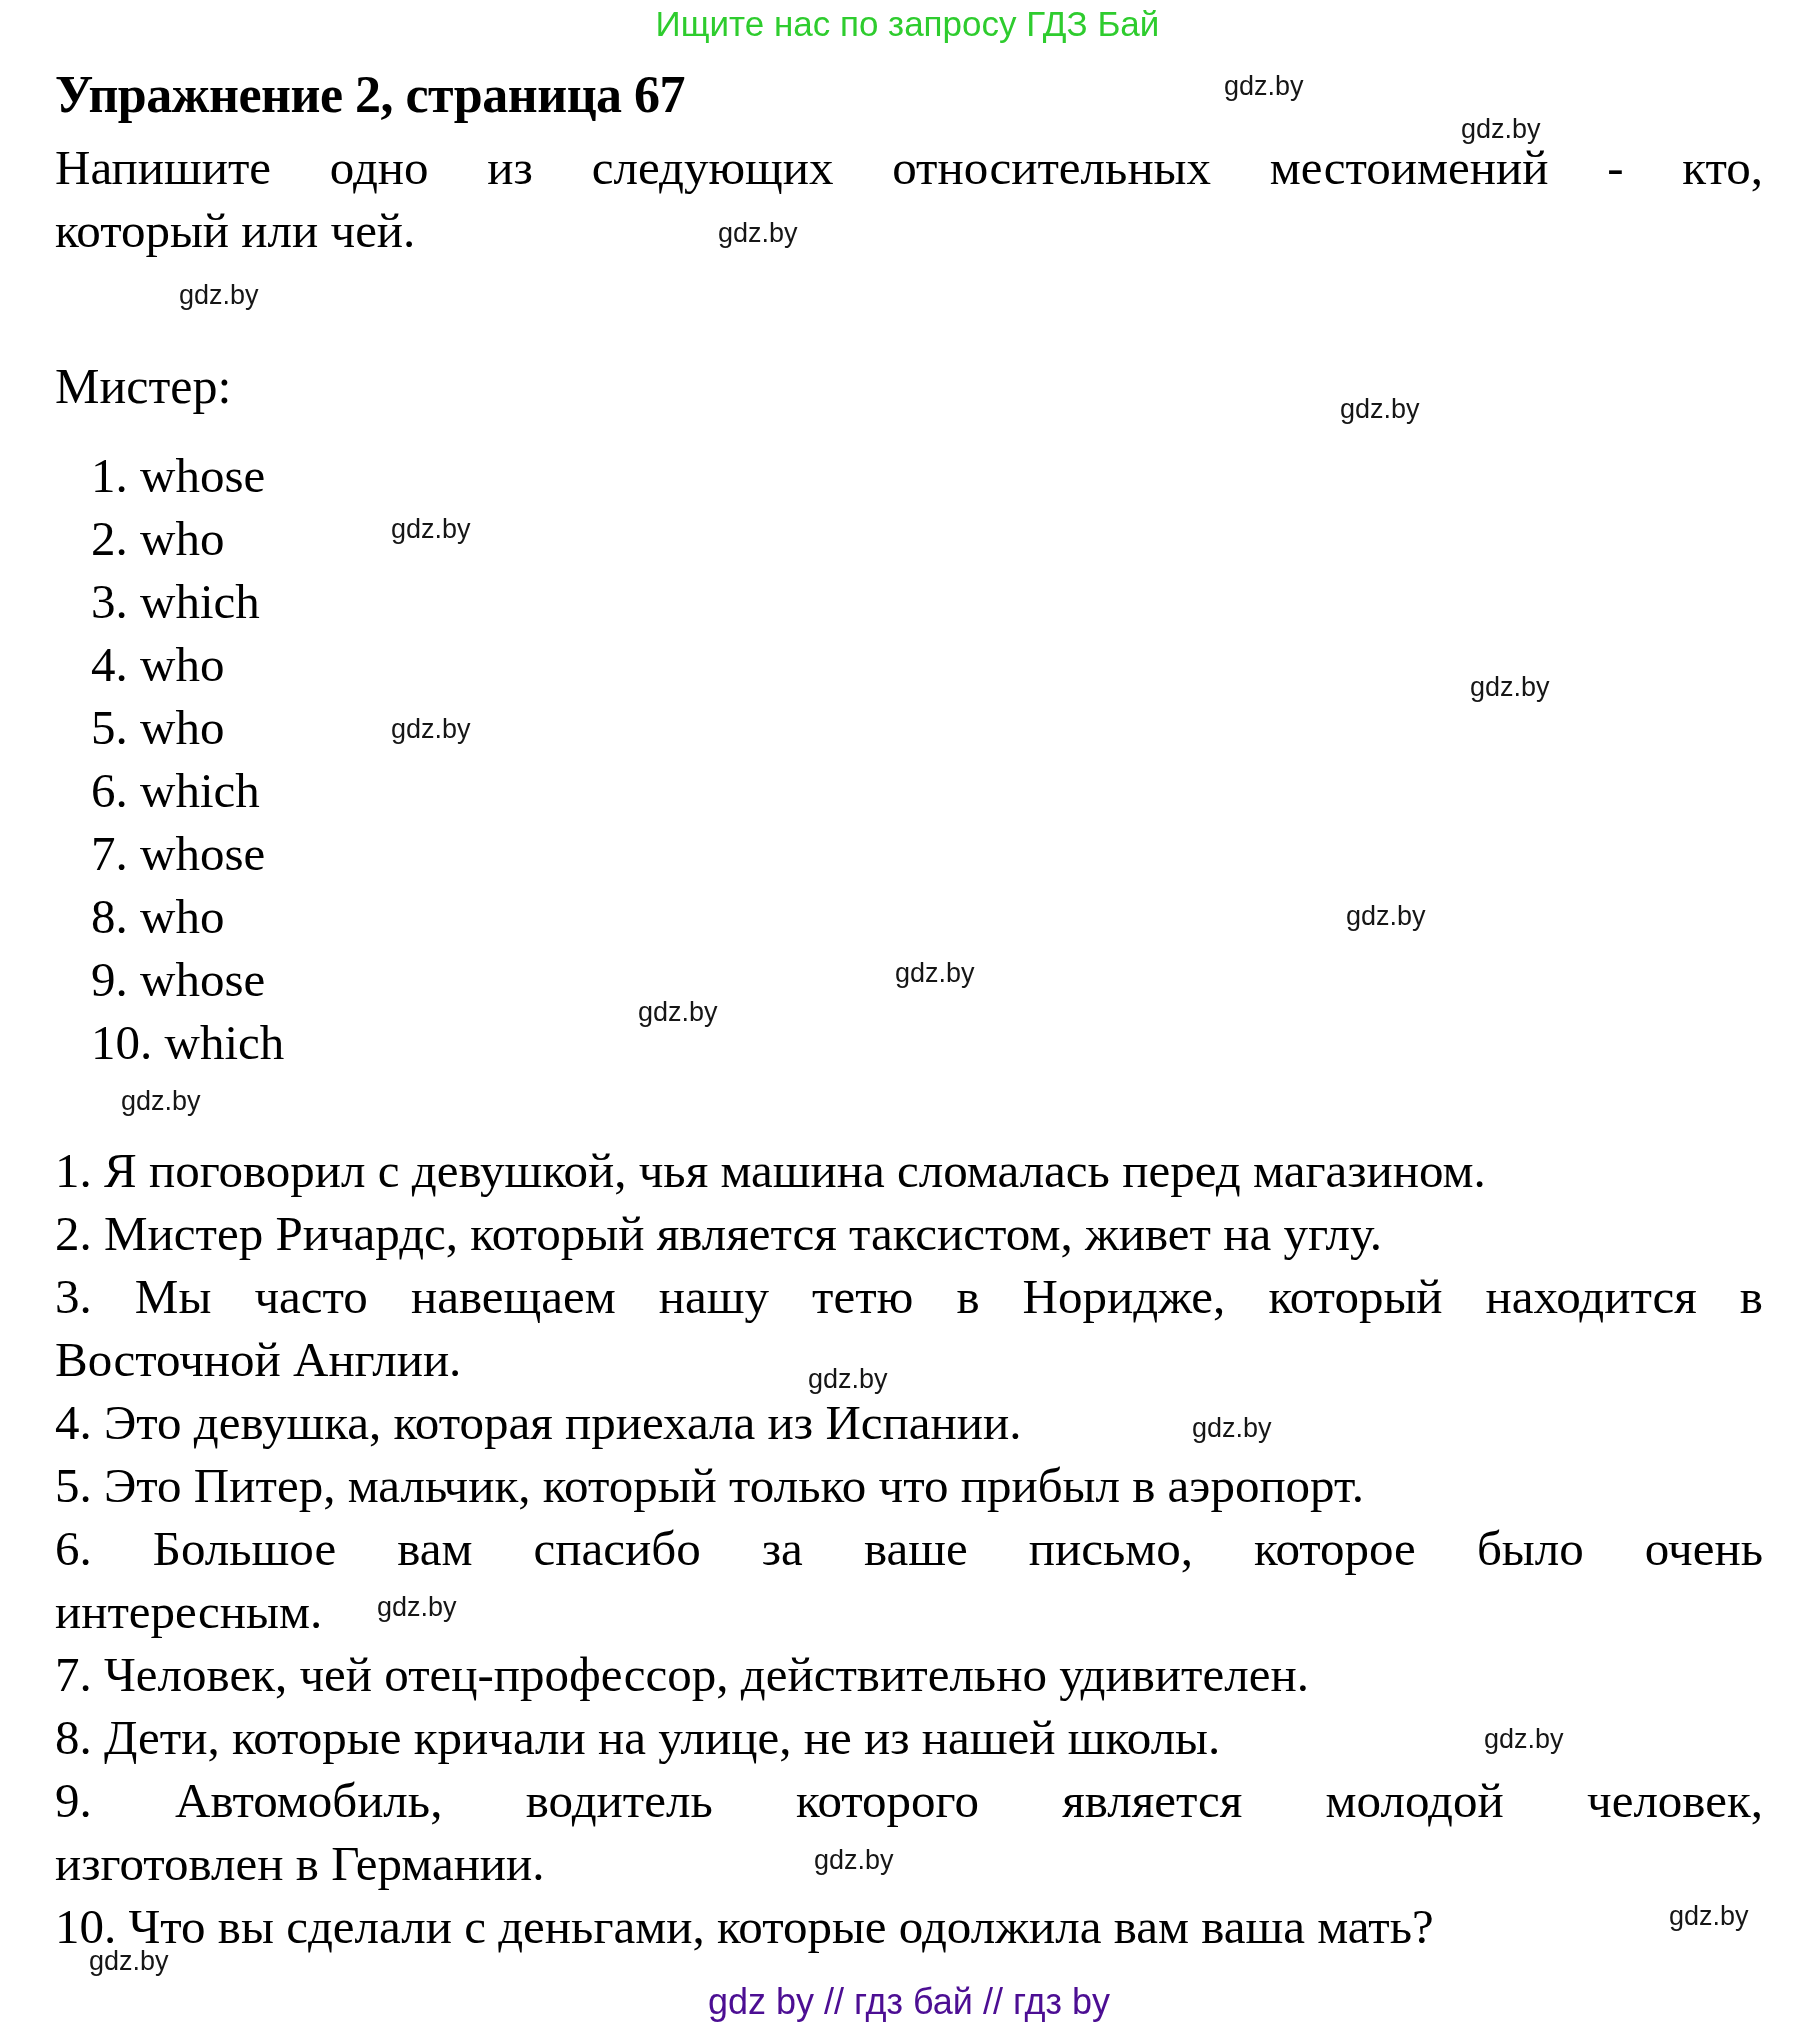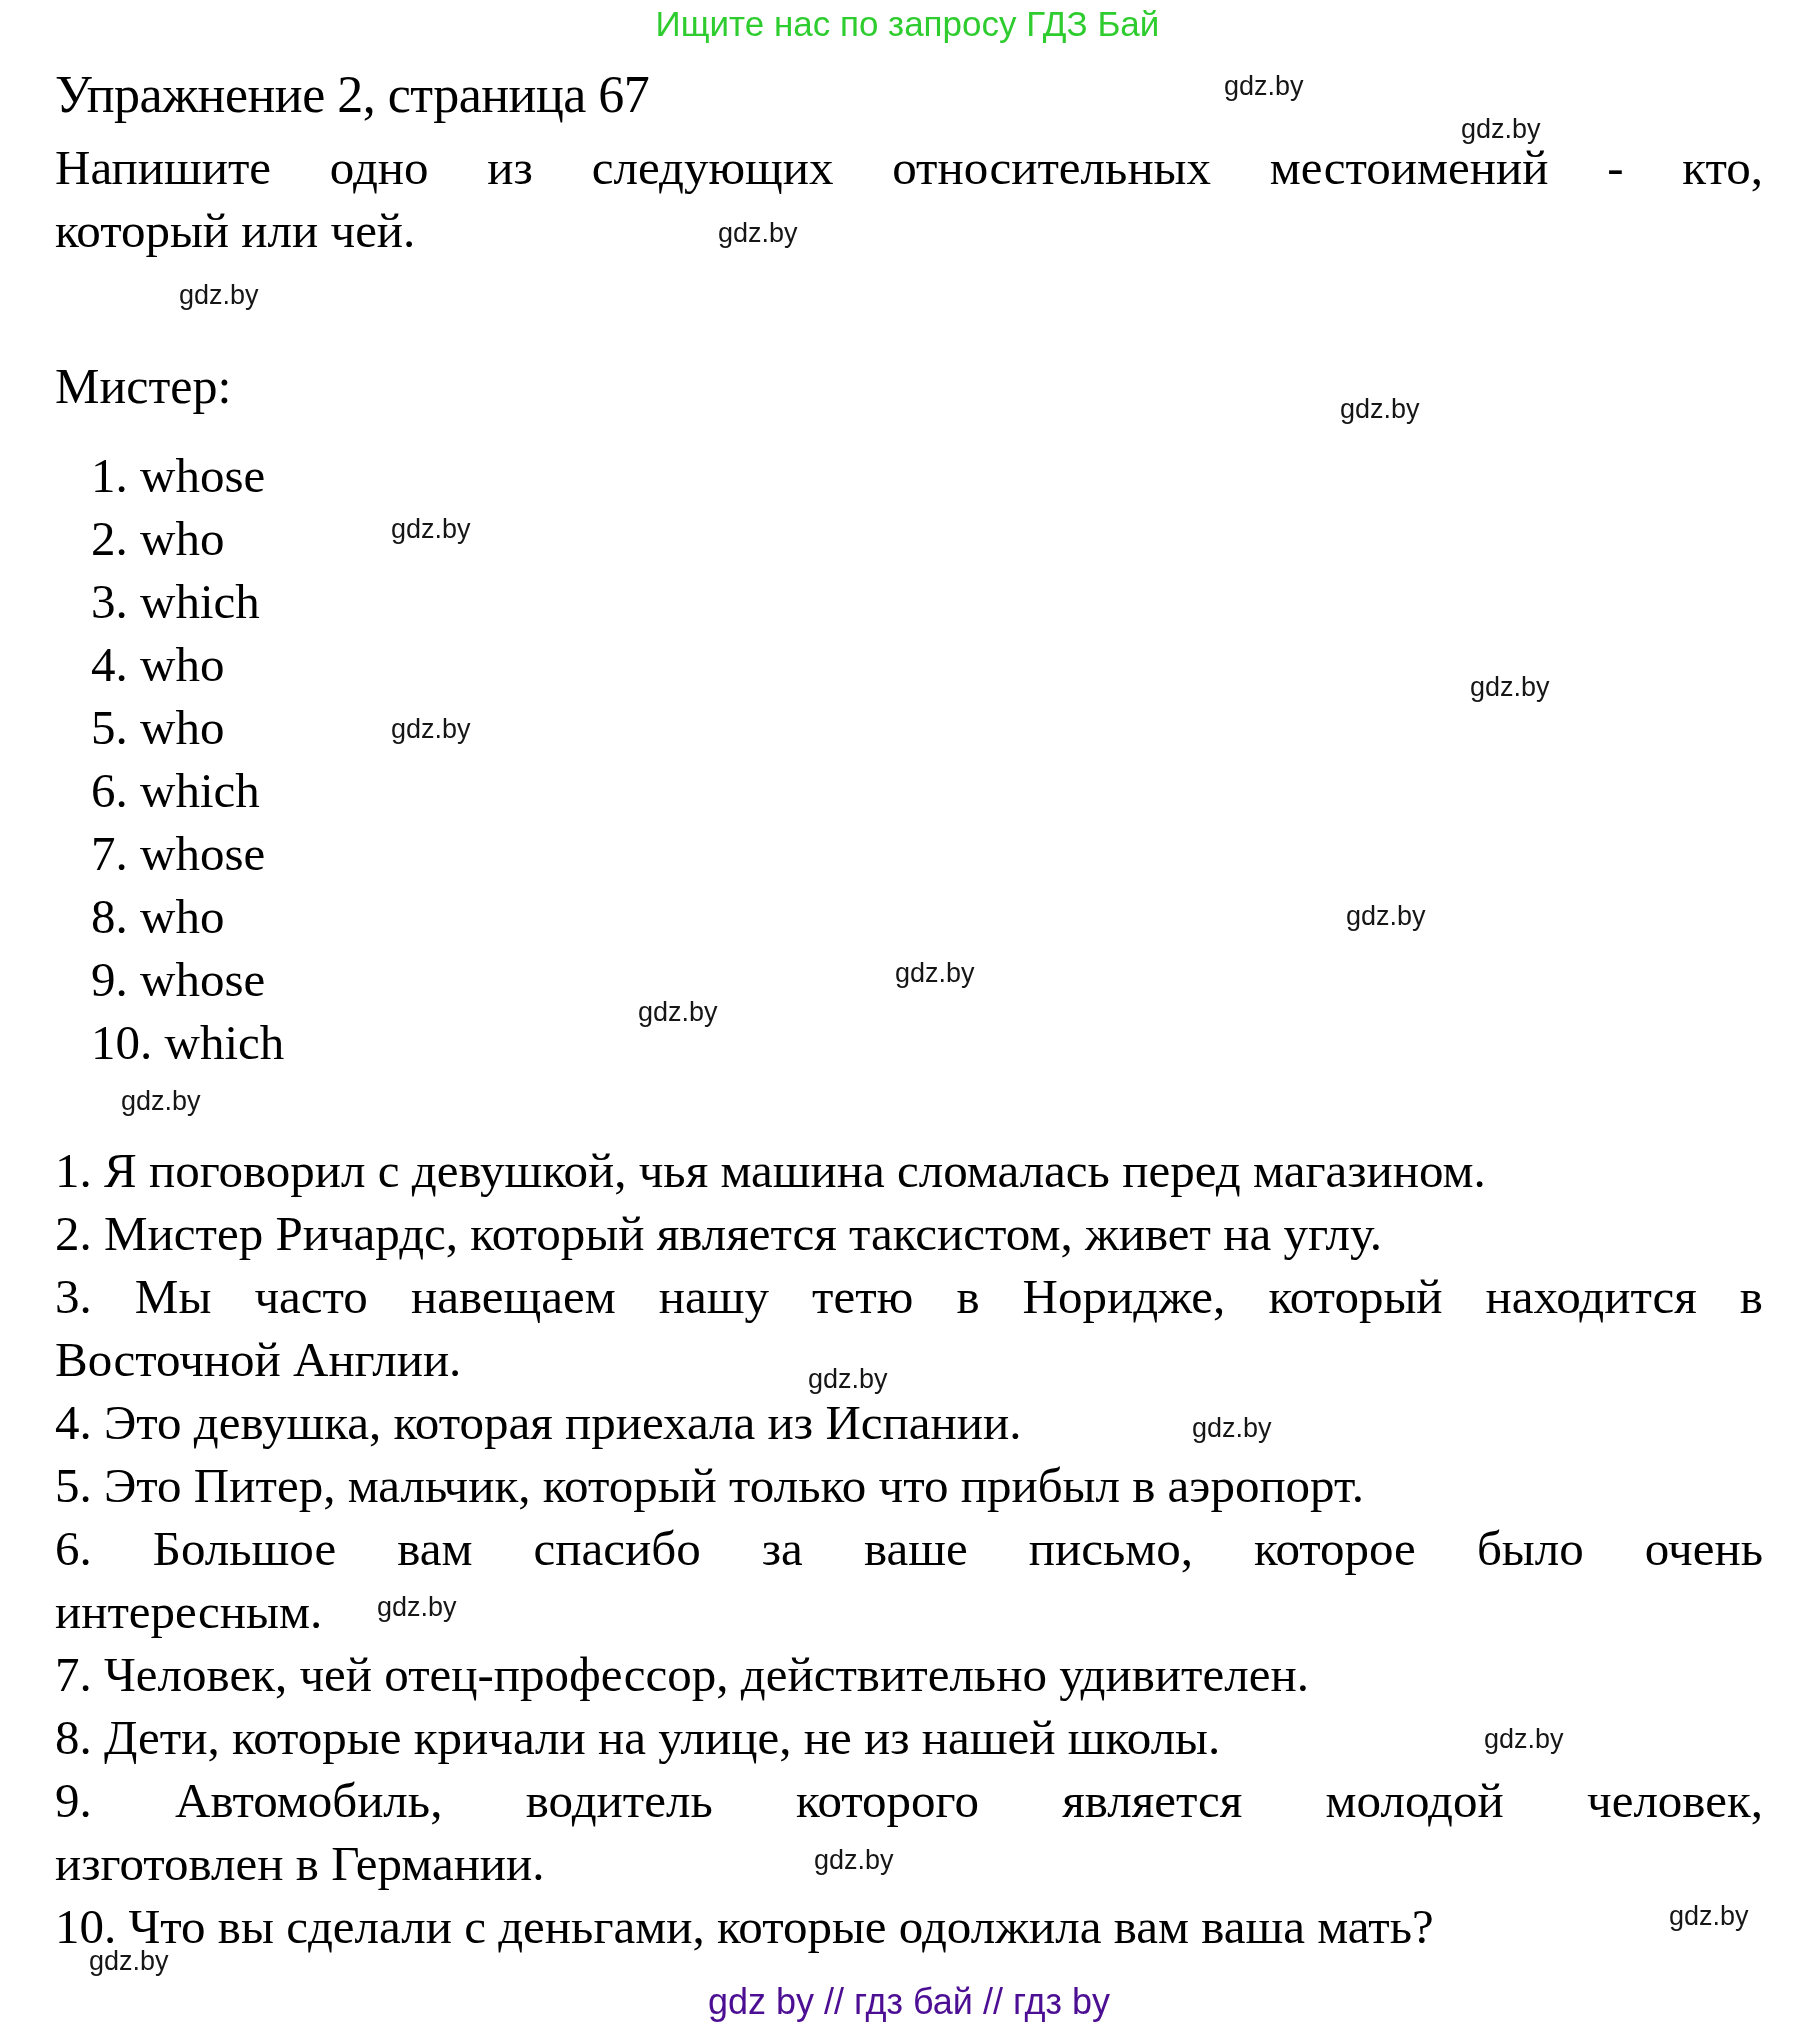--- a/index.html
+++ b/index.html
@@ -23,21 +23,21 @@
     line-height: 40px;
     color: var(--green, #2ecc2e);
   }
 
   .title {
     position: absolute;
     left: 55px; top: 66px;
     margin: 0;
     font-size: 52px;
     line-height: 58px;
-    font-weight: normal;
+    font-weight: bold;
     letter-spacing: -0.5px;
   }
 
   .instr {
     position: absolute;
     left: 55px; top: 136px;
     width: 1708px;
     font-size: 49px;
     line-height: 63px;
   }

